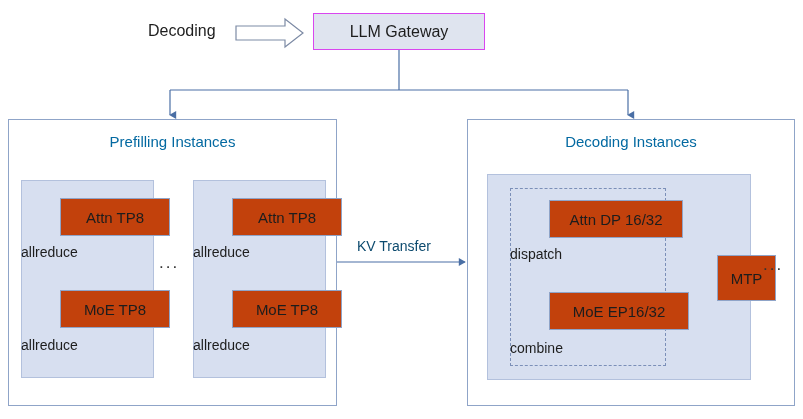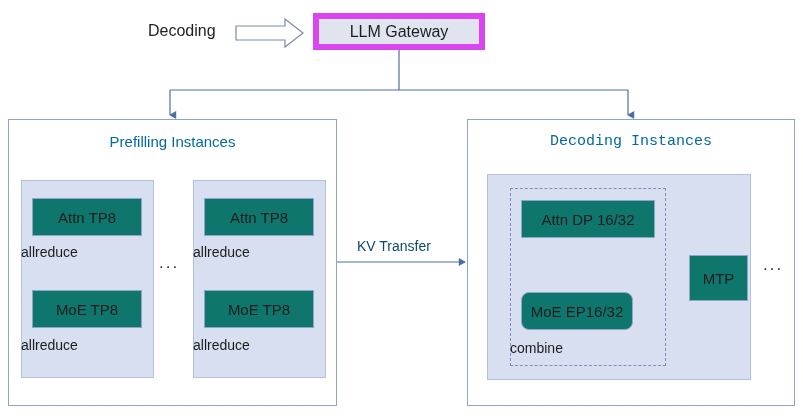--- a/index.html
+++ b/index.html
@@ -32,36 +32,37 @@
     position: absolute;
     box-sizing: border-box;
     background: #d7dff0;
     border: 1px solid #b3c1dd;
   }
 
   
   .node-box {
     position: absolute;
     box-sizing: border-box;
-    background: #0f766e;
+    background: #c2410c;
     border: 1px solid #8fa4c8;
     display: flex;
     align-items: center;
     justify-content: center;
     font-size: 15px;
     color: #1d1d1d;
     white-space: nowrap;
+    margin-left: 28px;
   }
 
   
   .gateway-box {
     position: absolute;
     box-sizing: border-box;
     background: #dfe4ef;
-    border: 6px solid #d946ef;
+    border: 1px solid #d946ef;
     display: flex;
     align-items: center;
     justify-content: center;
     font-size: 16px;
     color: #1d1d1d;
     white-space: nowrap;
   }
 
   
   .dashed-box {
@@ -178,28 +179,29 @@
   <div class="group-box" style="left:193px; top:180px; width:133px; height:198px;"></div>
   <div class="node-box" style="left:204px; top:198px; width:110px; height:38px;">Attn TP8</div>
   <div class="sub-label" style="left:193px; top:244px; width:133px;">allreduce</div>
   <div class="node-box" style="left:204px; top:290px; width:110px; height:38px;">MoE TP8</div>
   <div class="sub-label" style="left:193px; top:337px; width:133px;">allreduce</div>
 
   <div class="edge-label" style="left:354px; top:238px;">KV Transfer</div>
 
   <div class="outer-box" style="left:467px; top:119px; width:328px; height:287px;"></div>
 
-  <div class="section-title" style="left:467px; top:133px; width:328px;font-family:Liberation Mono, monospace;">Decoding Instances</div>
+  <div class="section-title" style="left:467px; top:133px; width:328px;">Decoding Instances</div>
 
   <div class="group-box" style="left:487px; top:174px; width:264px; height:206px;"></div>
 
   <div class="dashed-box" style="left:510px; top:188px; width:156px; height:178px;"></div>
 
   <div class="node-box" style="left:521px; top:200px; width:134px; height:38px;">Attn DP 16/32</div>
-
-  <div class="node-box" style="left:521px; top:292px; width:112px; height:38px;border-radius:8px;">MoE EP16/32</div>
+  <div class="sub-label" style="left:510px; top:246px; width:156px;">dispatch</div>
+
+  <div class="node-box" style="left:521px; top:292px; width:140px; height:38px;">MoE EP16/32</div>
   <div class="sub-label" style="left:510px; top:340px; width:156px;">combine</div>
 
   <div class="node-box" style="left:689px; top:255px; width:59px; height:46px;">MTP</div>
 
   <div class="ellipsis" style="left:763px; top:255px;">...</div>
 
 </div>
 
 </body></html>

